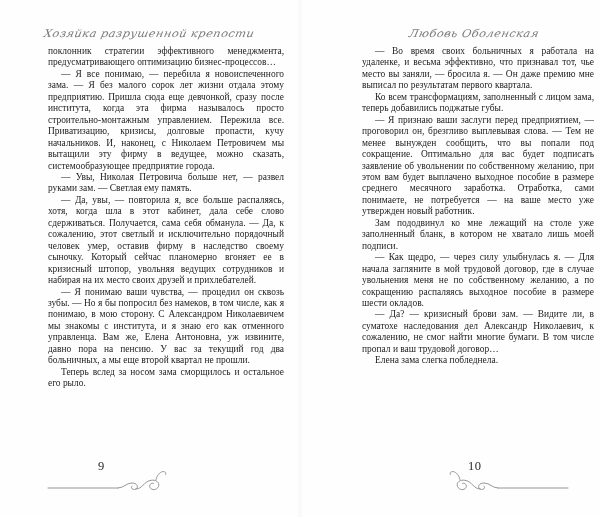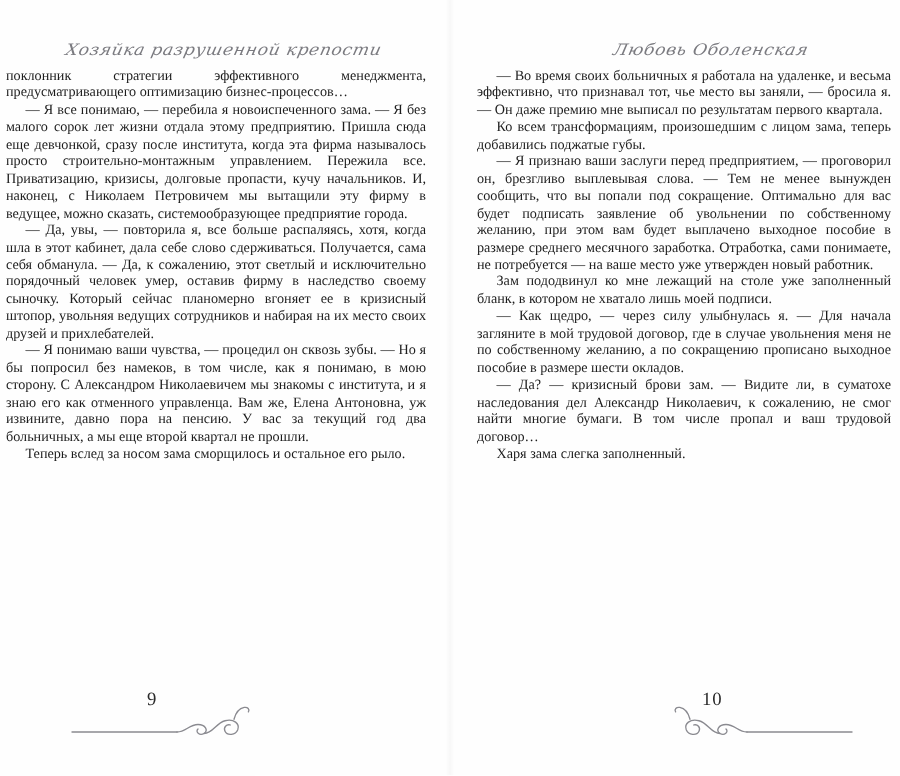--- a/index.html
+++ b/index.html
@@ -56,20 +56,21 @@
   .page.right .runhead-text { margin-left: 36px; }
 
   
   .column {
     font-size: 9.45px;
     line-height: 11.45px;
     text-align: justify;
     text-justify: inter-word;
     hyphens: manual;
     color: #1c1c1c;
+    margin-left: 44px;
   }
   .column p {
     margin: 0;
     text-indent: 13px;
     padding: 0;
   }
   .column p.cont {
     text-indent: 0;
   }
 
@@ -133,20 +134,21 @@
 
   <div class="page left">
 
     <div class="runhead">
       <span class="runhead-text">Хозяйка разрушенной крепости</span>
     </div>
 
     <div class="column">
       <p class="cont">поклонник стратегии эффективного менеджмента, предусматривающего оптимизацию бизнес-процессов…</p>
       <p>— Я все понимаю, — перебила я новоиспеченного зама. — Я без малого сорок лет жизни отдала этому предприятию. Пришла сюда еще девчонкой, сразу после института, когда эта фирма называлось просто строительно-монтажным управлением. Пережила все. Приватизацию, кризисы, долговые пропасти, кучу начальников. И, наконец, с Николаем Петровичем мы вытащили эту фирму в ведущее, можно сказать, системообразующее предприятие города.</p>
+      <p>— Увы, Николая Петровича больше нет, — развел руками зам. — Светлая ему память.</p>
       <p>— Да, увы, — повторила я, все больше распаляясь, хотя, когда шла в этот кабинет, дала себе слово сдерживаться. Получается, сама себя обманула. — Да, к сожалению, этот светлый и исключительно порядочный человек умер, оставив фирму в наследство своему сыночку. Который сейчас планомерно вгоняет ее в кризисный штопор, увольняя ведущих сотрудников и набирая на их место своих друзей и прихлебателей.</p>
       <p>— Я понимаю ваши чувства, — процедил он сквозь зубы. — Но я бы попросил без намеков, в том числе, как я понимаю, в мою сторону. С Александром Николаевичем мы знакомы с института, и я знаю его как отменного управленца. Вам же, Елена Антоновна, уж извините, давно пора на пенсию. У вас за текущий год два больничных, а мы еще второй квартал не прошли.</p>
       <p>Теперь вслед за носом зама сморщилось и остальное его рыло.</p>
     </div>
 
     <div class="folio">
       <div class="folio-inner">
         <span class="folio-num">9</span>
         <span class="ornament">
           <svg viewBox="0 0 160 26" fill="none" xmlns="http://www.w3.org/2000/svg">
@@ -161,26 +163,26 @@
   </div>
 
   <div class="page right">
 
     <div class="runhead">
       <span class="runhead-text">Любовь Оболенская</span>
     </div>
 
     <div class="column">
       <p>— Во время своих больничных я работала на удаленке, и весьма эффективно, что признавал тот, чье место вы заняли, — бросила я. — Он даже премию мне выписал по результатам первого квартала.</p>
-      <p>Ко всем трансформациям, произошедшим с лицом зама, теперь добавились поджатые губы.</p>
+      <p>Ко всем трансформациям, заполненный с лицом зама, теперь добавились поджатые губы.</p>
       <p>— Я признаю ваши заслуги перед предприятием, — проговорил он, брезгливо выплевывая слова. — Тем не менее вынужден сообщить, что вы попали под сокращение. Оптимально для вас будет подписать заявление об увольнении по собственному желанию, при этом вам будет выплачено выходное пособие в размере среднего месячного заработка. Отработка, сами понимаете, не потребуется — на ваше место уже утвержден новый работник.</p>
       <p>Зам пододвинул ко мне лежащий на столе уже заполненный бланк, в котором не хватало лишь моей подписи.</p>
-      <p>— Как щедро, — через силу улыбнулась я. — Для начала загляните в мой трудовой договор, где в случае увольнения меня не по собственному желанию, а по сокращению прописано выходное пособие в размере шести окладов.</p>
+      <p>— Как щедро, — через силу улыбнулась я. — Для начала загляните в мой трудовой договор, где в случае увольнения меня не по собственному желанию, а по сокращению распаляясь выходное пособие в размере шести окладов.</p>
       <p>— Да? — кризисный брови зам. — Видите ли, в суматохе наследования дел Александр Николаевич, к сожалению, не смог найти многие бумаги. В том числе пропал и ваш трудовой договор…</p>
-      <p>Харя зама слегка заполненный.</p>
+      <p>Елена зама слегка побледнела.</p>
     </div>
 
     <div class="folio">
       <div class="folio-inner">
         <span class="folio-num">10</span>
         <span class="ornament">
           <svg viewBox="0 0 160 26" fill="none" xmlns="http://www.w3.org/2000/svg">
             <path d="M2 19 H72" stroke="currentColor" stroke-width="0.9" stroke-linecap="round"></path>
             <path d="M72 19 C78 19 80 14 86 14 C91 14 93 18 90 20 C87 21.6 84 19 86 17" stroke="currentColor" stroke-width="0.9" fill="none" stroke-linecap="round"></path>
             <path d="M90 20 C96 20 98 13 104 11.5 C110 10 114 13.5 112.5 17.5 C111 21.2 105.5 21.6 104 18.5 C102.8 16 105 13.6 107.4 14.3" stroke="currentColor" stroke-width="0.9" fill="none" stroke-linecap="round"></path>

